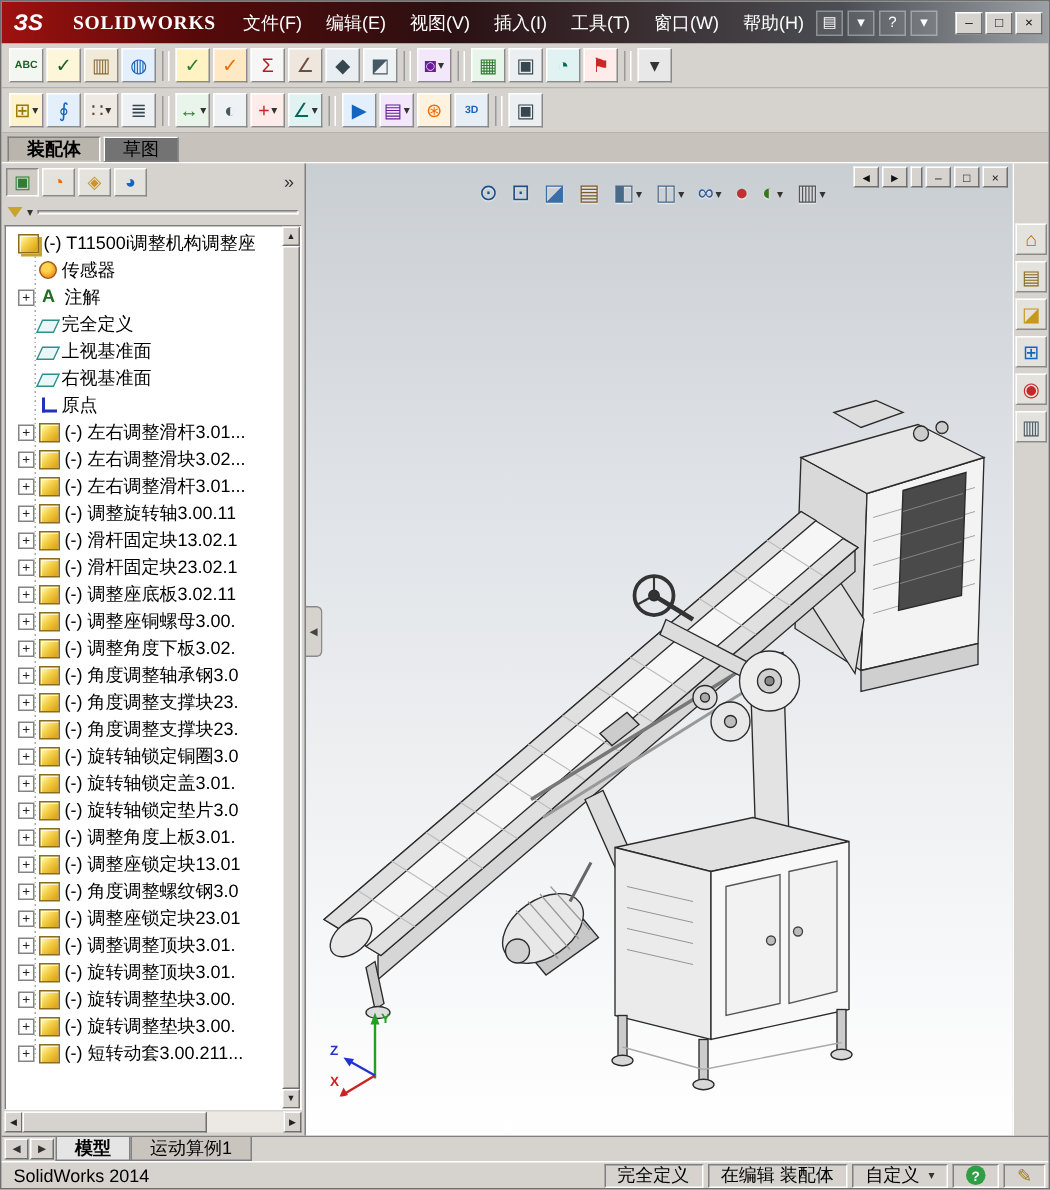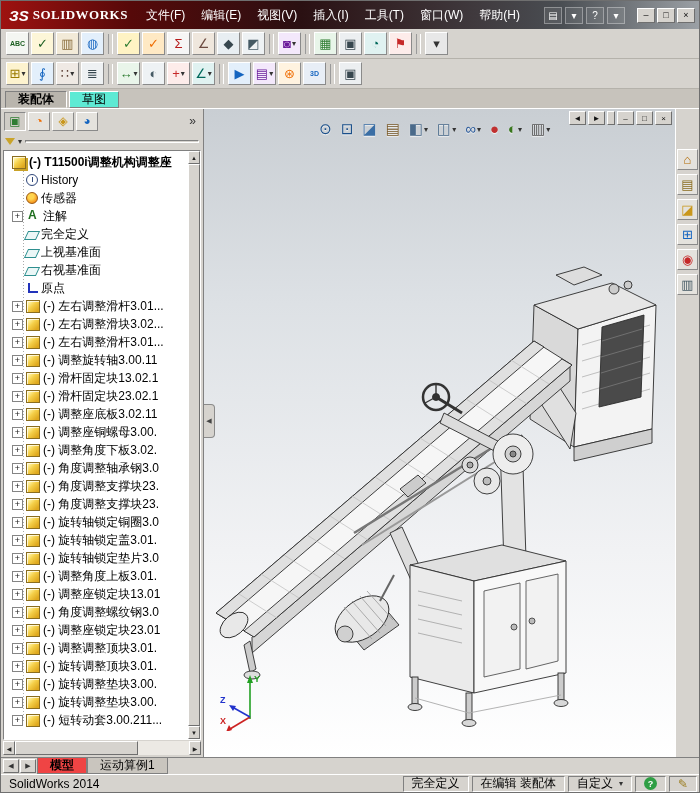--- a/index.html
+++ b/index.html
@@ -4,21 +4,21 @@
 <style>
   * { margin:0; padding:0; box-sizing:border-box; }
   body { font-family:"Liberation Sans","DejaVu Sans",sans-serif; background:#9a9a9a; }
   .window { width:700px; height:793px; display:flex; flex-direction:column;
             border:1px solid #6f6f6f; background:#d6d3ce; overflow:hidden; }
 
   
   .titlebar { height:28px; flex:none; display:flex; align-items:center;
     background:linear-gradient(90deg,#9e1210 0px,#560909 130px,#2a1012 300px,#4a4e53 560px,#9ba0a5 100%);
     color:#fff; padding:0 4px; }
-  .logo { display:flex; align-items:center; gap:4px; padding:0 10px 0 4px; }
+  .logo { display:flex; align-items:center; gap:20px; padding:0 10px 0 4px; }
   .logo-mark { font-weight:bold; font-style:italic; font-size:15px; color:#fff; }
   .logo-text { font-weight:bold; font-size:13px; letter-spacing:.5px;font-family:Liberation Serif, serif; }
   .menus { display:flex; height:100%; }
   .menu-item { padding:0 8px; font-size:12px; display:flex; align-items:center; cursor:default; }
   .title-right { margin-left:auto; display:flex; align-items:center; gap:3px; }
   .tq-btn { min-width:18px; height:17px; display:flex; align-items:center; justify-content:center;
     font-size:10px; color:#fff; border:1px solid #ffffff55; background:#ffffff14; }
   .win-btn { width:18px; height:15px; display:flex; align-items:center; justify-content:center;
     font-size:9px; color:#111; background:#d6d3ce; border:1px solid; border-color:#fff #6f6f6f #6f6f6f #fff; }
 
@@ -28,21 +28,21 @@
   .tbicon { width:23px; height:23px; margin:0 1px; display:flex; align-items:center; justify-content:center;
     font-size:13px; border:1px solid; border-color:#fff #8a8a8a #8a8a8a #fff; background:#e8e6e1; cursor:default; position:relative; }
   .tbicon.sep { width:5px; min-width:5px; height:20px; border:none; background:transparent;
     border-left:1px solid #9a9a9a; border-right:1px solid #fff; margin:0 3px; }
   .tbicon .glyph { pointer-events:none; }
   .dd { font-size:8px; color:#333; margin-left:1px; align-self:center; }
 
   
   .tabstrip { height:19px; flex:none; display:flex; align-items:flex-end; background:#c7c3bc; padding:2px 4px 0 4px; gap:2px; }
   .cm-tab { height:17px; display:flex; align-items:center; padding:0 12px; font-size:12px;
-    background:#5eead4; border:1px solid; border-color:#fff #808080 #808080 #fff; cursor:default; }
+    background:#737373; border:1px solid; border-color:#fff #808080 #808080 #fff; cursor:default; }
   .cm-tab.active { background:#b9b5ad; font-weight:bold; border-color:#808080 #fff #cdc9c2 #808080; }
 
   
   .main { flex:1; display:flex; min-height:0; position:relative; border-top:1px solid #fff; }
 
   
   .leftpanel { width:203px; flex:none; display:flex; flex-direction:column; background:#d6d3ce;
     border-right:1px solid #808080; }
   .panel-toolbar { height:24px; flex:none; display:flex; align-items:center; padding:2px 3px; gap:2px; }
   .ptab { width:22px; height:19px; display:flex; align-items:center; justify-content:center; font-size:12px;
@@ -54,21 +54,21 @@
     border-top:7px solid #caa42a; position:relative; }
   .filter-dd { font-size:8px; color:#333; }
   .filter-groove { flex:1; height:3px; border:1px solid; border-color:#808080 #fff #fff #808080; }
 
   .tree { flex:1; min-height:0; background:#fff; border:1px solid; border-color:#808080 #fff #fff #808080;
     margin:0 2px; position:relative; overflow:hidden; padding:2px 13px 2px 2px; font-size:12px; }
   .tree-items { position:relative; }
   .tree-items::before { content:""; position:absolute; left:17px; top:0; bottom:6px; width:1px;
     background-image:repeating-linear-gradient(to bottom,#aaa 0 1px,transparent 1px 3px); }
   .tree-row { height:18px; display:flex; align-items:center; white-space:nowrap; cursor:default; position:relative; }
-  .tree-row.root { font-weight:bold; }
+  .tree-row.root { font-weight:normal; }
   .expander { width:11px; height:11px; flex:none; margin:0 2px 0 6px; border:1px solid #848484; background:#fff;
     font-size:9px; line-height:9px; text-align:center; color:#222; z-index:1; }
   .ticon { width:14px; height:13px; flex:none; margin:0 3px 0 1px; position:relative; }
   .root .ticon { margin-left:6px; }
   .component-icon { background:linear-gradient(135deg,#fff2a0 15%,#f5d04a 45%,#dfa91f 85%);
     border:1px solid #8a6d1f; box-shadow:inset 1px 1px 0 rgba(255,255,255,.7); }
   .assembly-icon { background:linear-gradient(135deg,#fff2a0 15%,#f5d04a 45%,#dfa91f 85%);
     border:1px solid #8a6d1f; box-shadow:2px 2px 0 #c9a227, inset 1px 1px 0 rgba(255,255,255,.7); }
   .history-icon { width:12px; height:12px; border-radius:50%; border:1px solid #334a7c;
     background:radial-gradient(circle at 50% 45%, #fff 55%, #cfd8ea 100%); }
@@ -111,21 +111,21 @@
     align-items:center; padding-top:40px; gap:4px; }
   .tp-btn { width:21px; height:21px; display:flex; align-items:center; justify-content:center; font-size:13px;
     background:#e4e2dd; border:1px solid; border-color:#fff #8a8a8a #8a8a8a #fff; cursor:default; }
 
   
   .doctabs { height:17px; flex:none; display:flex; align-items:stretch; background:#d6d3ce; border-top:1px solid #808080; padding-left:2px; }
   .tab-nav { width:16px; display:flex; align-items:center; justify-content:center; font-size:7px; color:#333;
     background:#d6d3ce; border:1px solid; border-color:#fff #6f6f6f #6f6f6f #fff; margin:1px 1px 1px 0; }
   .doc-tab { display:flex; align-items:center; padding:0 12px; font-size:12px; background:#c9c5be;
     border:1px solid #808080; border-top:none; cursor:default; }
-  .doc-tab.active { background:#ef4444; font-weight:bold; }
+  .doc-tab.active { background:#e5e5e5; font-weight:bold; }
 
   
   .statusbar { height:18px; flex:none; display:flex; align-items:center; background:#d6d3ce;
     border-top:1px solid #fff; padding:1px 2px; font-size:12px; }
   .status-app { flex:1; padding:0 6px; }
   .seg { height:16px; display:flex; align-items:center; padding:0 8px; margin-left:3px; white-space:nowrap;
     border:1px solid; border-color:#808080 #fff #fff #808080; }
   .seg .dd { margin-left:6px; }
   .help-badge { width:13px; height:13px; border-radius:50%; background:#2f9e44; color:#fff; font-size:9px; font-weight:bold;
     display:flex; align-items:center; justify-content:center; }
@@ -410,25 +410,20 @@
         <span class="filter-groove"></span>
       </div>
 
       <div class="tree">
         <div class="tree-row root">
           <span class="ticon assembly-icon"></span>
           <span class="tlabel">(-) T11500i调整机构调整座</span>
         </div>
         <div class="tree-items">
 
-            <div class="tree-row">
-              <span class="expander" style="visibility: hidden;">+</span>
-              <span class="ticon history-icon"></span>
-              <span class="tlabel">History</span>
-            </div>
 
             <div class="tree-row">
               <span class="expander" style="visibility: hidden;">+</span>
               <span class="ticon sensor-icon"></span>
               <span class="tlabel">传感器</span>
             </div>
 
             <div class="tree-row">
               <span class="expander">+</span>
               <span class="ticon annotations-icon"></span>

